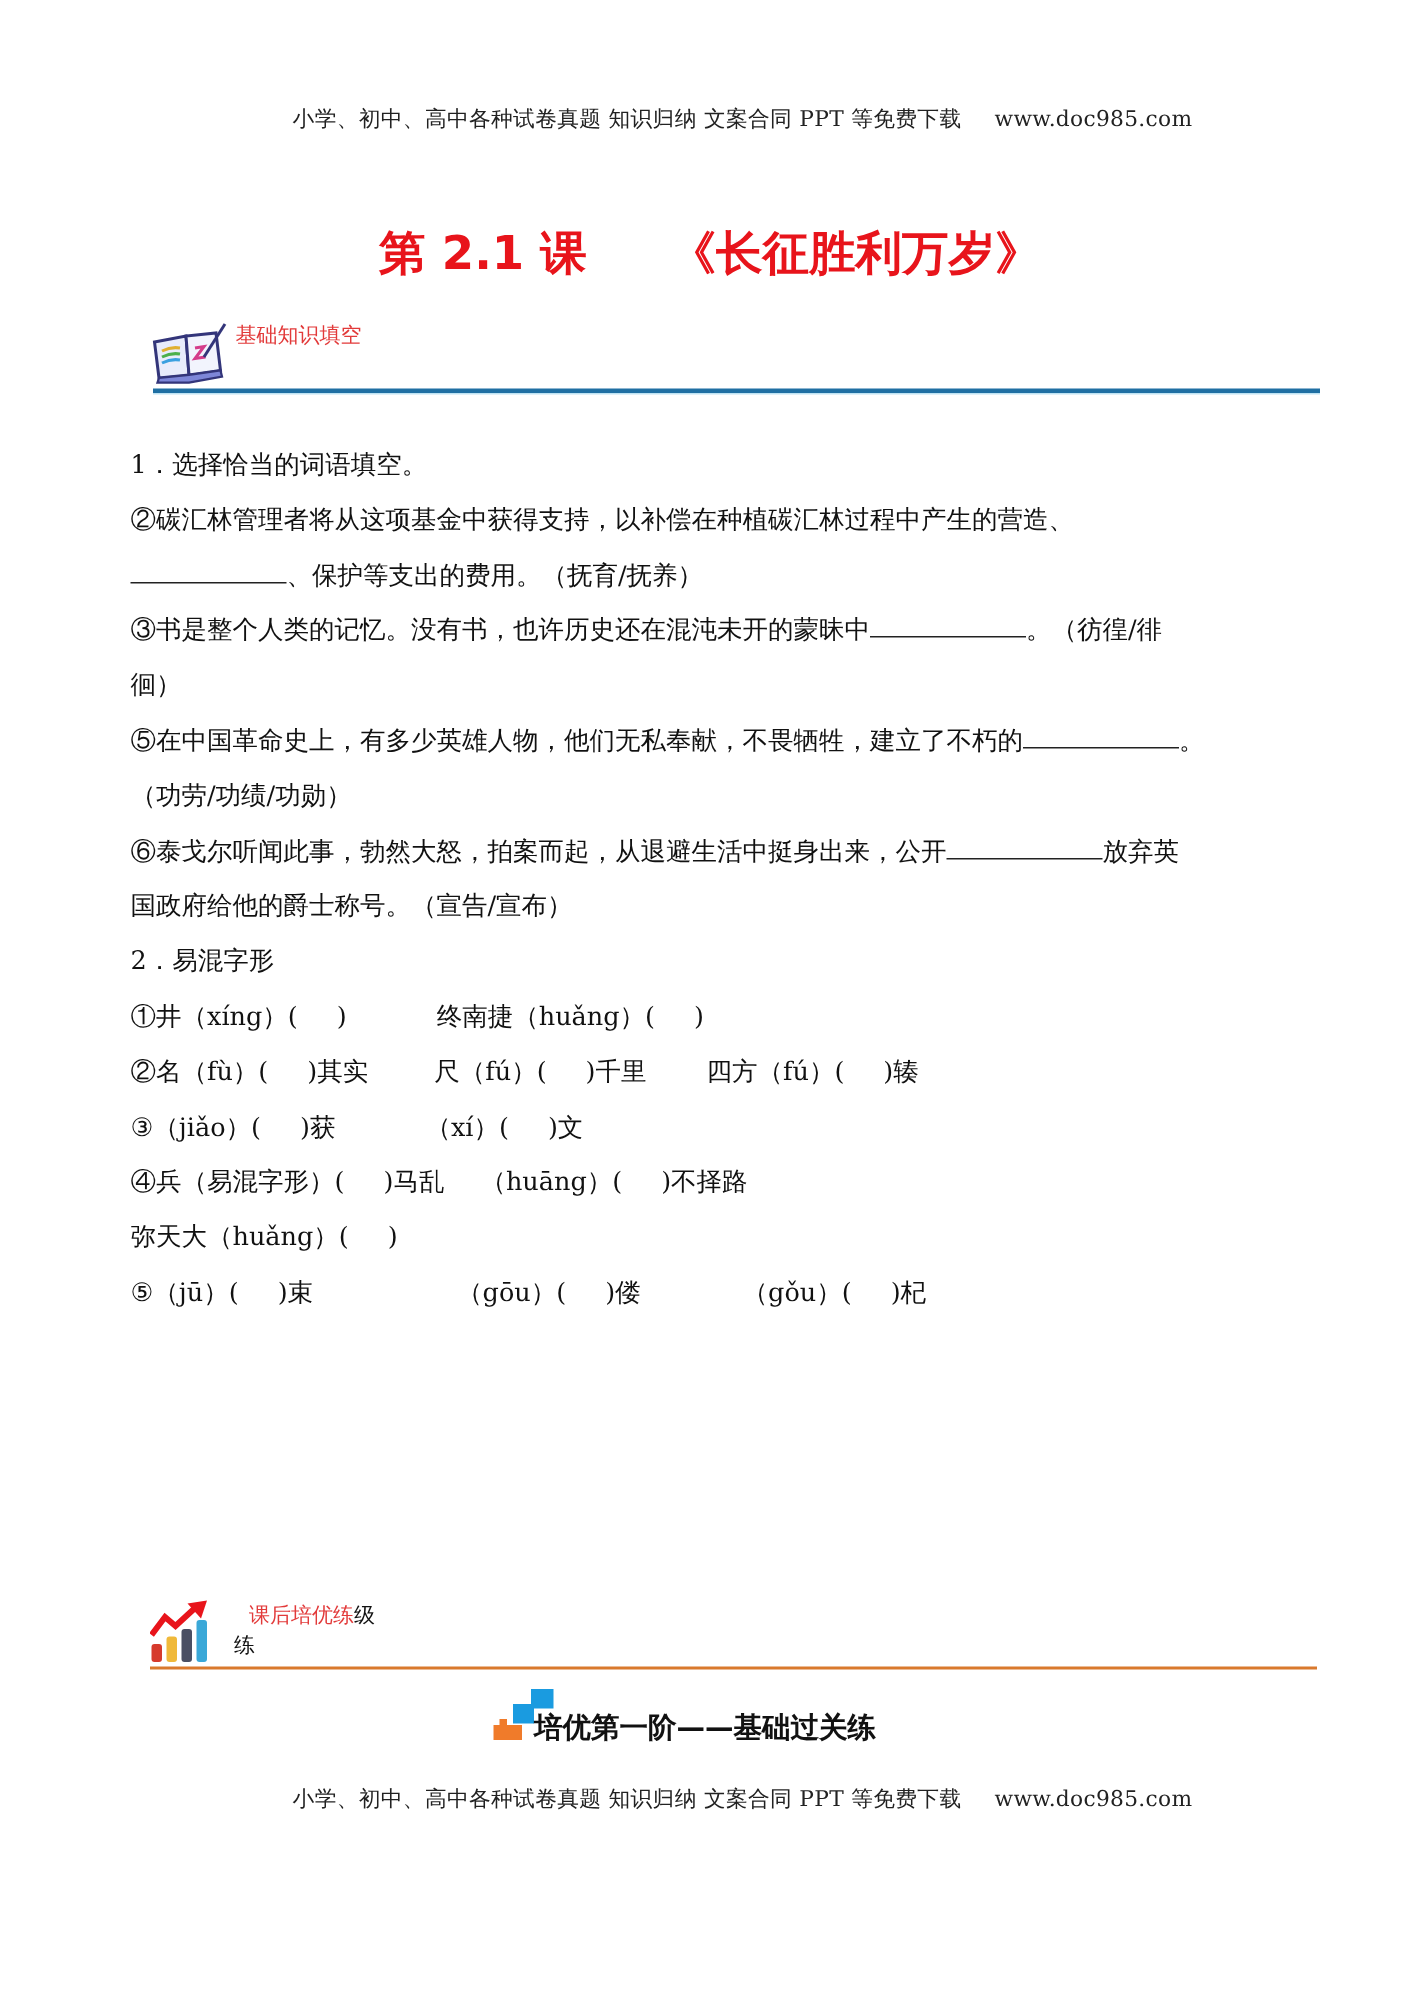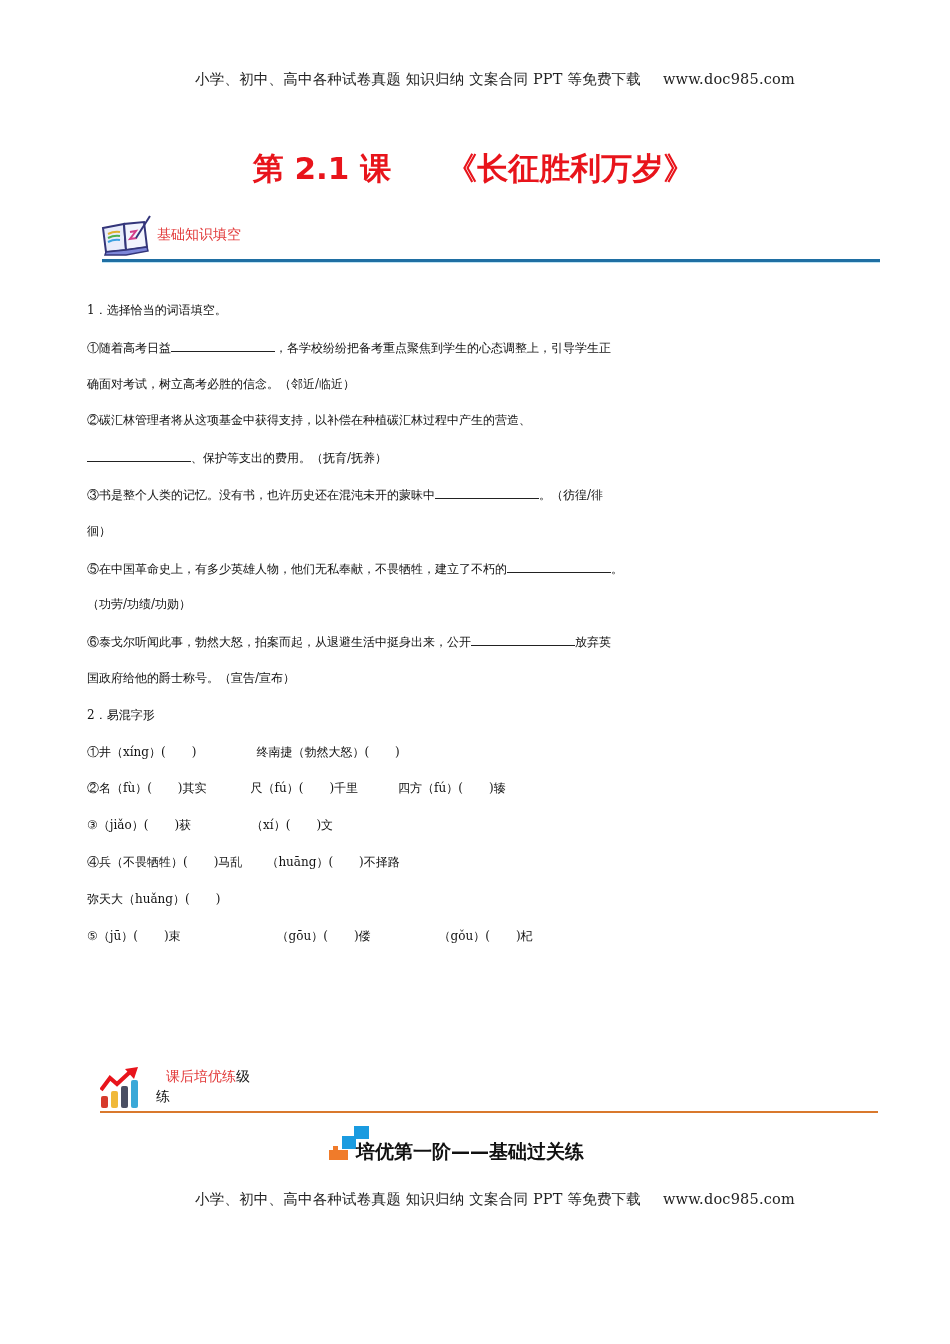--- a/index.html
+++ b/index.html
@@ -8,25 +8,25 @@
   .hdr, .ftr { position: absolute; left: 0; width: 950px; text-align: center;
          font-size: 14.5px; color: #222; letter-spacing: 0.2px; padding-left: 20px; }
   .hdr { top: 70px; }
   .ftr { top: 1190px; }
   .hdr .url, .ftr .url { margin-left: 22px; }
   .title { position: absolute; top: 148px; left: 0; width: 947px; text-align: center;
          font-size: 31px; font-weight: bold; color: #e8141b; font-family: "DejaVu Sans", sans-serif; }
   .title .gap { display: inline-block; width: 55px; }
   .sec1 { position: absolute; left: 100px; top: 208px; width: 780px; height: 55px; }
   .sec1 .icon { position: absolute; left: 0; top: 6px; }
-  .sec1 .label { position: absolute; left: 57px; top: 18px; font-size: 14px; color: #e23a3a;
+  .sec1 .label { position: absolute; left: 57px; top: 7px; font-size: 14px; color: #e23a3a;
          font-family: "DejaVu Sans", sans-serif; }
   .sec1 .rule { position: absolute; left: 2px; right: 0; top: 51px; height: 3px; background: #1f6fa3; }
   .sec1 .rule2 { position: absolute; left: 2px; right: 0; top: 54px; height: 1px; background: #bfe3f3; }
-  .content { position: absolute; left: 87px; top: 296px; width: 800px; font-size: 12px; }
+  .content { position: absolute; left: 87px; top: 296px; width: 800px; font-size: 17px; }
   .line { height: 36.8px; line-height: 28px; white-space: nowrap; }
   .blank { display: inline-block; width: 104px; border-bottom: 1px solid #222; height: 18px; vertical-align: baseline; }
   .paren { display: inline-block; width: 26px; }
   .sp { display: inline-block; }
   .sec2 { position: absolute; left: 100px; top: 1066px; width: 778px; height: 48px; }
   .sec2 .icon { position: absolute; left: 0; top: 0; }
   .sec2 .l1 { position: absolute; left: 66px; top: 2px; font-size: 14px; font-family: "DejaVu Sans", sans-serif; }
   .sec2 .l1 .red { color: #e23a3a; }
   .sec2 .l2 { position: absolute; left: 56px; top: 22px; font-size: 14px; font-family: "DejaVu Sans", sans-serif; }
   .sec2 .rule { position: absolute; left: 0; right: 0; top: 45px; height: 2px; background: #d9792d; }
@@ -61,53 +61,49 @@
   </span>
   <span class="label">基础知识填空</span>
   <div class="rule"></div>
   <div class="rule2"></div>
 </div>
 
 <div class="content">
   <div class="line">1．选择恰当的词语填空。</div>
 
   <div>
-    <div class="line"><span>①随着高考日益</span><span class="blank"></span><span>，各学校纷纷把备考重点聚焦到学生的心态调整上，引导学生正</span></div>
-    <div class="line"><span>确面对考试，树立高考必胜的信念。（邻近/临近）</span></div>
-  </div>
-  <div>
     <div class="line"><span>②碳汇林管理者将从这项基金中获得支持，以补偿在种植碳汇林过程中产生的营造、</span></div>
     <div class="line"><span class="blank"></span><span>、保护等支出的费用。（抚育/抚养）</span></div>
   </div>
   <div>
     <div class="line"><span>③书是整个人类的记忆。没有书，也许历史还在混沌未开的蒙昧中</span><span class="blank"></span><span>。（彷徨/徘</span></div>
     <div class="line"><span>徊）</span></div>
   </div>
   <div>
     <div class="line"><span>⑤在中国革命史上，有多少英雄人物，他们无私奉献，不畏牺牲，建立了不朽的</span><span class="blank"></span><span>。</span></div>
     <div class="line"><span>（功劳/功绩/功勋）</span></div>
   </div>
   <div>
     <div class="line"><span>⑥泰戈尔听闻此事，勃然大怒，拍案而起，从退避生活中挺身出来，公开</span><span class="blank"></span><span>放弃英</span></div>
     <div class="line"><span>国政府给他的爵士称号。（宣告/宣布）</span></div>
   </div>
 
   <div class="line">2．易混字形</div>
 
   <div class="line">
-    <span>①井（xíng）(</span><span class="paren"></span><span>)</span><span class="sp" style="width:60px"></span><span>终南捷（勃然大怒）(</span><span class="paren"></span><span>)</span>
+    <span>①井（xíng）(</span><span class="paren"></span><span>)</span><span class="sp" style="width:60px"></span><span>终南捷（huǎng）(</span><span class="paren"></span><span>)</span>
   </div>
   <div class="line">
     <span>②名（fù）(</span><span class="paren"></span><span>)其实</span><span class="sp" style="width:44px"></span><span>尺（fú）(</span><span class="paren"></span><span>)千里</span><span class="sp" style="width:40px"></span><span>四方（fú）(</span><span class="paren"></span><span>)辏</span>
   </div>
   <div class="line">
     <span>③（jiǎo）(</span><span class="paren"></span><span>)获</span><span class="sp" style="width:60px"></span><span>（xí）(</span><span class="paren"></span><span>)文</span>
   </div>
   <div class="line">
-    <span>④兵（不畏牺牲）(</span><span class="paren"></span><span>)马乱</span><span class="sp" style="width:24px"></span><span>（huāng）(</span><span class="paren"></span><span>)不择路</span>
+    <span>④兵（易混字形）(</span><span class="paren"></span><span>)马乱</span><span class="sp" style="width:24px"></span><span>（huāng）(</span><span class="paren"></span><span>)不择路</span>
   </div>
   <div class="line">
     <span>弥天大（huǎng）(</span><span class="paren"></span><span>)</span>
   </div>
   <div class="line">
     <span>⑤（jū）(</span><span class="paren"></span><span>)束</span><span class="sp" style="width:96px"></span><span>（gōu）(</span><span class="paren"></span><span>)偻</span><span class="sp" style="width:68px"></span><span>（gǒu）(</span><span class="paren"></span><span>)杞</span>
   </div>
 </div>
 
 <div class="sec2">

